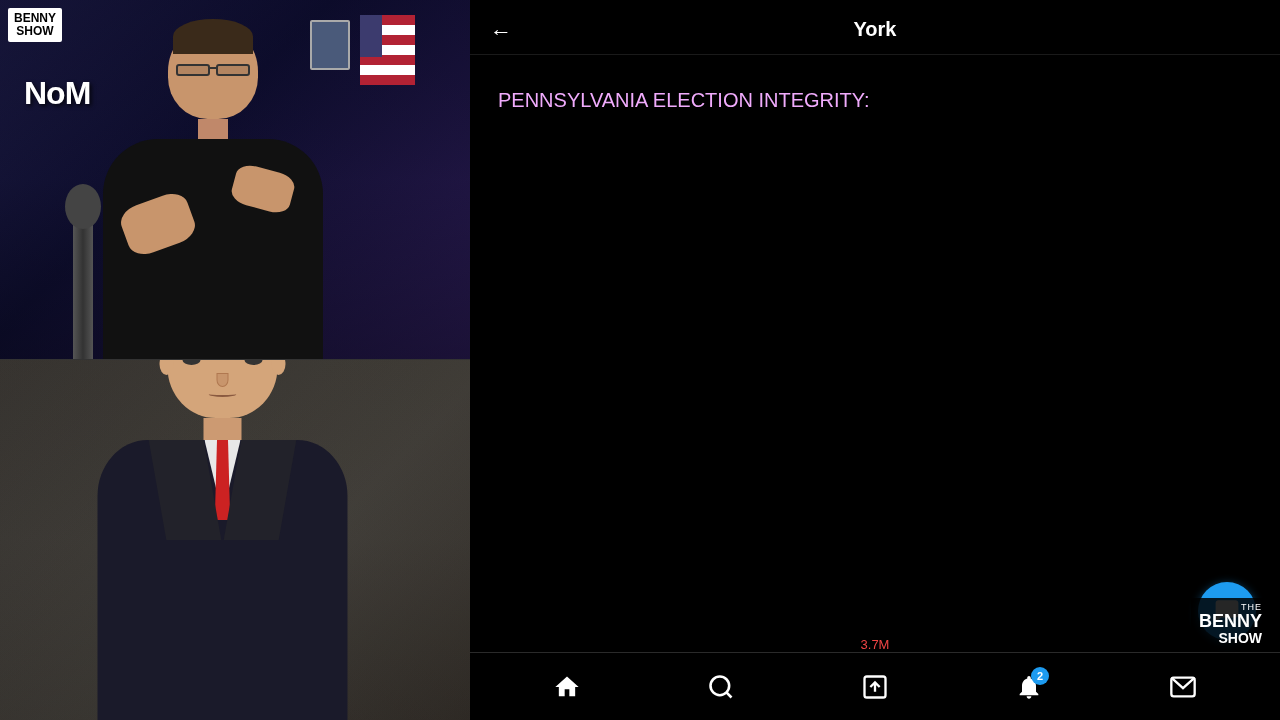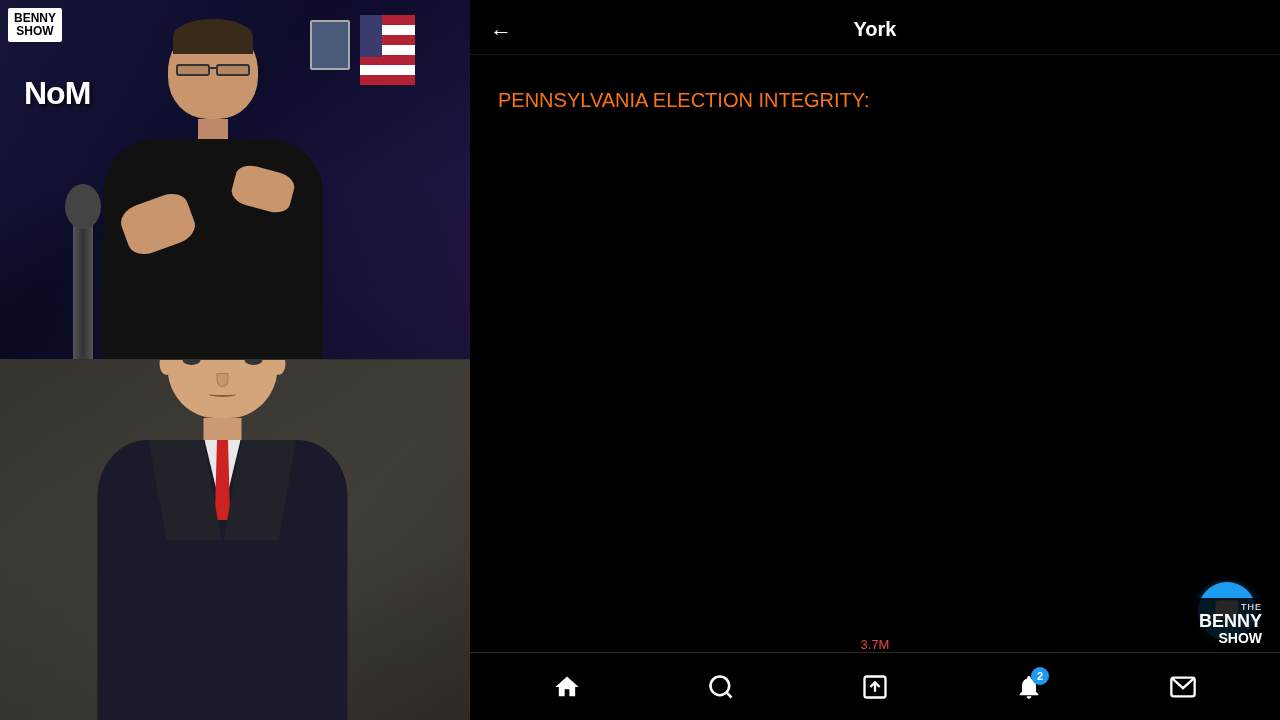--- a/index.html
+++ b/index.html
@@ -108,21 +108,21 @@
     .post-content {
       flex: 1;
       overflow-y: auto;
       padding: 30px 28px 10px;
       background: #000;
     }
 
     .post-content::-webkit-scrollbar { display: none; }
 
     .post-text {
-      color: #f97316;
+      color: #f0abfc;
       font-size: 20px;
       line-height: 1.55;
     }
 
     .post-paragraph {
       margin-bottom: 30px;
     }
 
     .post-paragraph-faded {
       color: #aaa;

